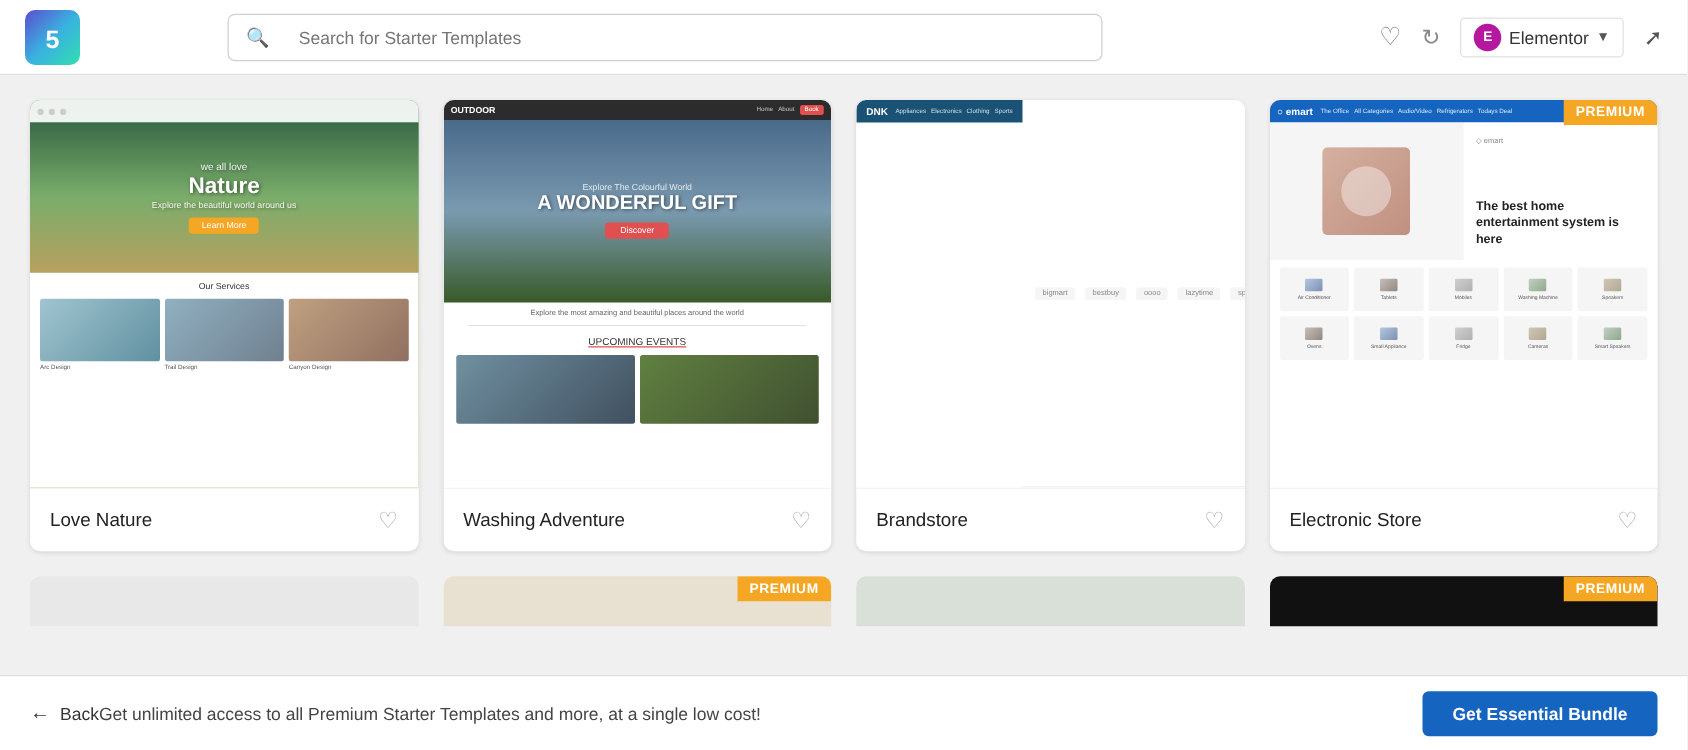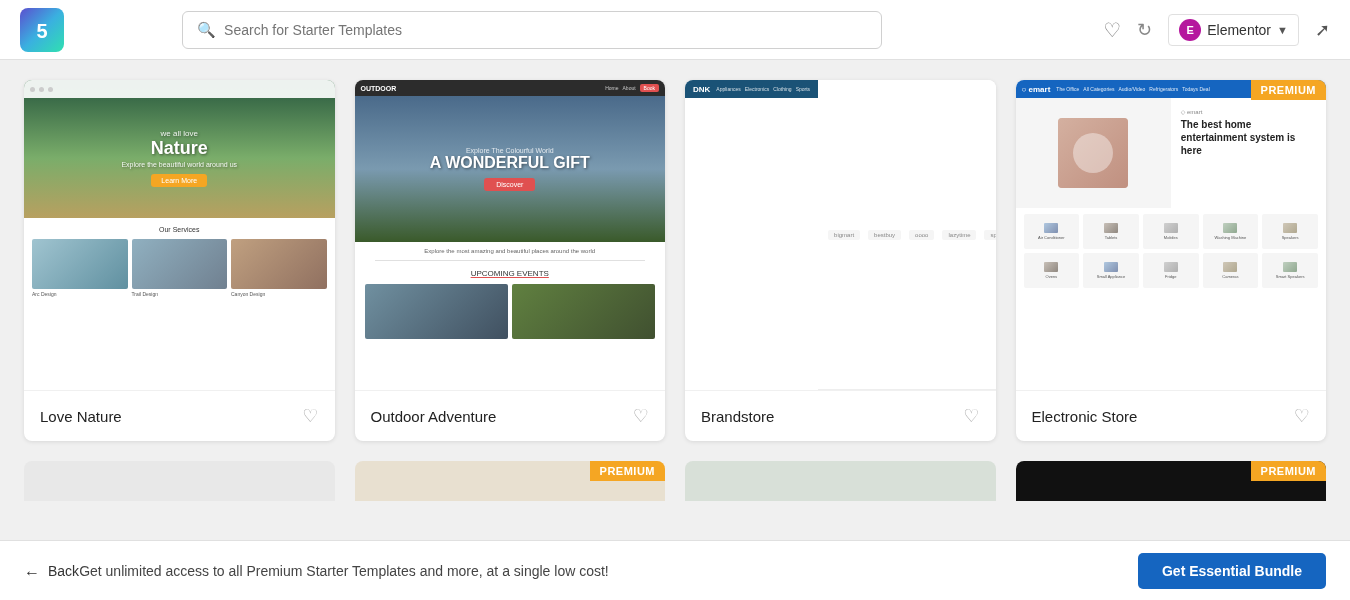--- a/index.html
+++ b/index.html
@@ -41,20 +41,21 @@
       height: 38px;
       background: #fff;
     }
     .topbar-search input {
       border: none;
       outline: none;
       font-size: 14px;
       color: #7f1d1d;
       flex: 1;
       background: transparent;
+      margin-left: 15px;
     }
     .topbar-search-icon {
       color: #999;
       margin-right: 8px;
       font-size: 15px;
     }
     .topbar-right {
       display: flex;
       align-items: center;
       gap: 16px;
@@ -506,21 +507,21 @@
       border-radius: 4px;
       display: flex;
       align-items: center;
       justify-content: center;
     }
     .electronic-hero-right {
       background: white;
       padding: 10px;
       display: flex;
       flex-direction: column;
-      justify-content: flex-start;
+      justify-content: space-between;
     }
     .electronic-hero-title {
       font-size: 10px;
       font-weight: bold;
       color: #222;
       line-height: 1.3;
     }
     .electronic-categories {
       padding: 6px 8px;
       flex: 1;
@@ -708,21 +709,21 @@
         <div class="outdoor-divider"></div>
         <div class="outdoor-events">
           <div class="outdoor-events-title">UPCOMING EVENTS</div>
           <div class="outdoor-events-grid">
             <div class="outdoor-event-img outdoor-event-img-1"></div>
             <div class="outdoor-event-img outdoor-event-img-2"></div>
           </div>
         </div>
       </div>
       <div class="template-card-footer">
-        <span class="template-card-name">Outdoor Adventure</span>
+        <span class="template-card-name">Washing Adventure</span>
         <button class="template-card-heart">♡</button>
       </div>
     </div>
 
     <div class="template-card">
       <div class="template-card-preview preview-brandstore">
         <div class="brandstore-header">
           <span class="brandstore-header-logo">DNK</span>
           <div class="brandstore-header-nav">
             <span class="brandstore-header-nav-item">Appliances</span>

